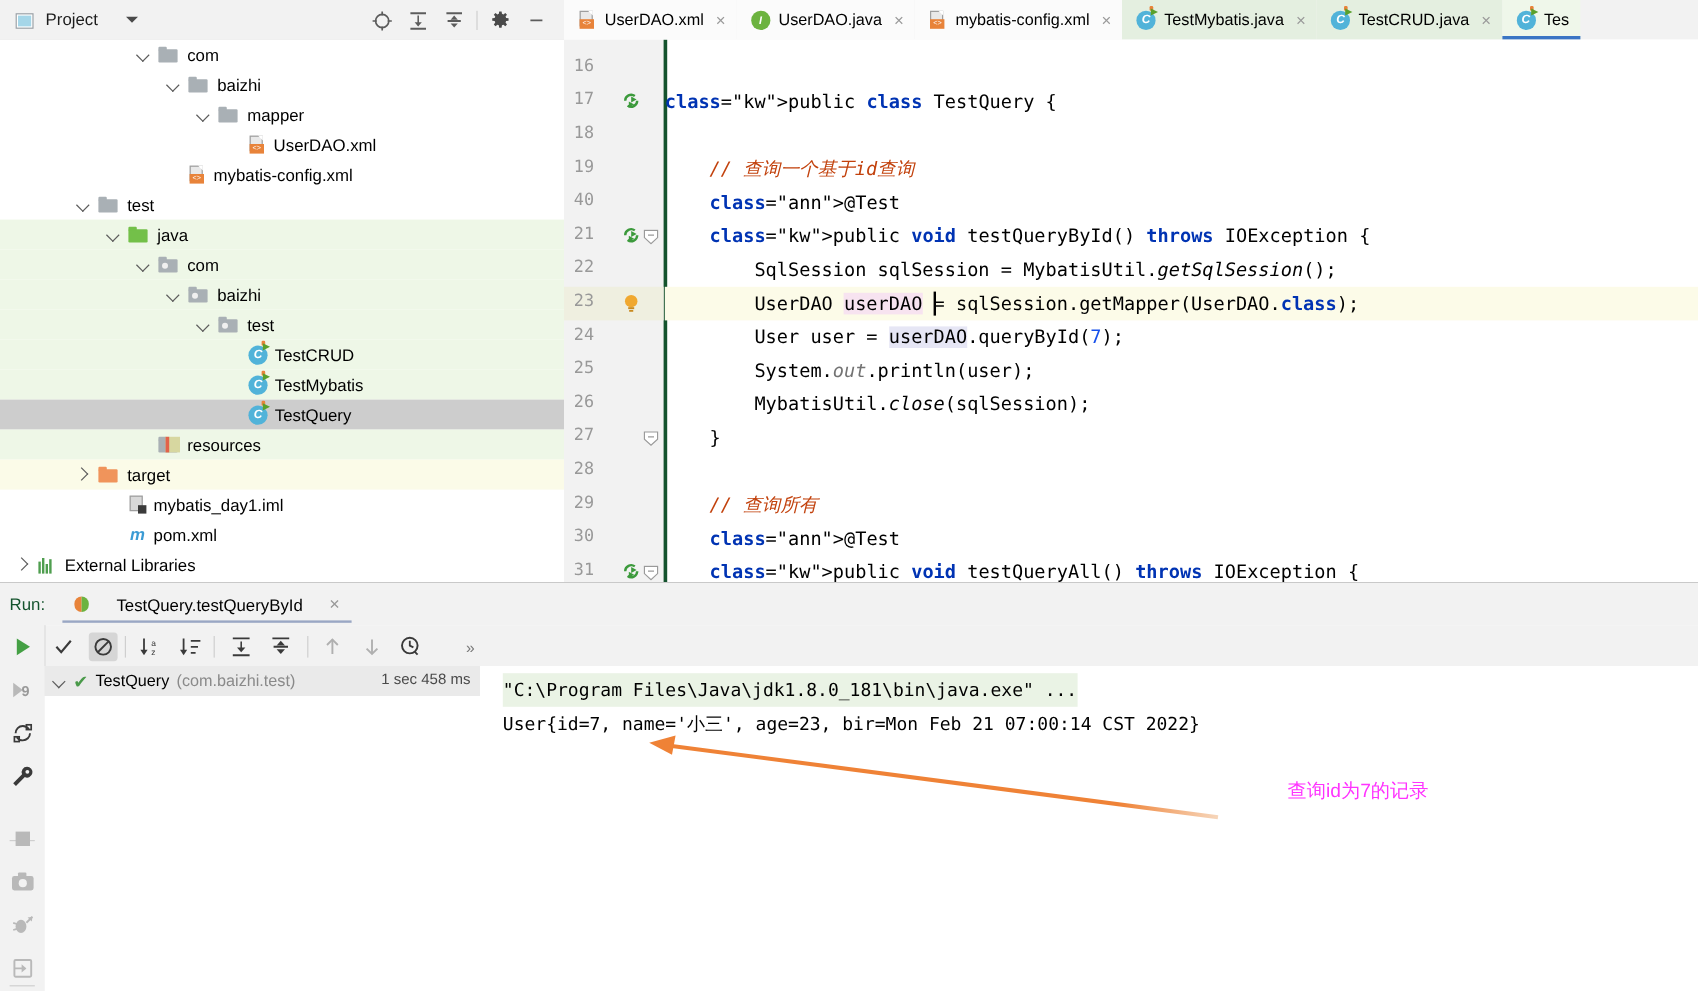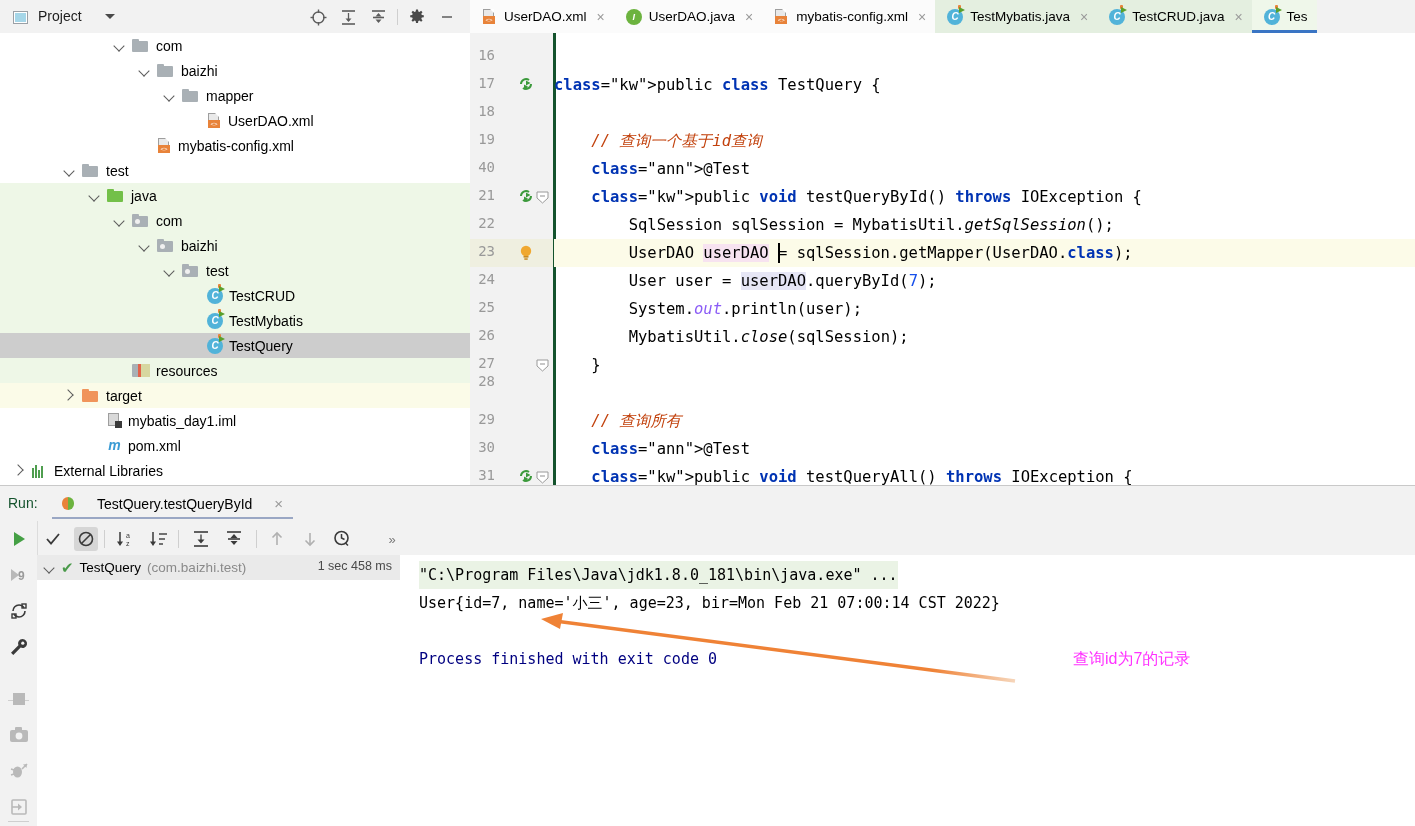--- a/index.html
+++ b/index.html
@@ -84,21 +84,21 @@
   .gutter{position:absolute;left:0;top:0;width:83px;height:452px;background:#f2f2f2;border-right:3px solid #14532d;}
   .gnum{position:absolute;right:58px;font-size:14px;color:#999;font-family:"DejaVu Sans Mono",monospace;text-align:right;width:30px;}
   .gmark{position:absolute;left:48px;width:18px;height:18px;}
   .code{position:absolute;left:84px;top:0;right:0;bottom:0;
         font-family:"DejaVu Sans Mono",monospace;font-size:15.5px;line-height:28px;color:#000;white-space:pre;}
   .cl{position:absolute;left:0;white-space:pre;height:28px;line-height:28px;}
   .kw{color:#0033b3;font-weight:bold;}
   .cmt{color:#c2410c;font-style:italic;}
   .num{color:#1750eb;}
   .mth{color:#000;font-style:italic;}
-  .fld{color:#8b5cf6;font-style:italic;}
+  .fld{color:#737373;font-style:italic;}
   .hl-pink{background:#f7e3f0;}
   .hl-blue{background:#e6e6f5;}
   .ln-hl{position:absolute;left:0;right:0;height:28px;background:#fcfbe8;}
   .ln-hl-g{position:absolute;left:0;width:83px;height:28px;background:#efefe0;}
   .caret{position:absolute;width:1.5px;height:20px;background:#000;top:4px;}
   .fold-mark{position:absolute;left:66px;width:13px;height:13px;}
 
   
   .runpanel{position:absolute;left:0;top:485px;width:1415px;height:341px;background:#fff;border-top:1px solid #c9c9c9;}
   .run-hdr{position:absolute;left:0;top:0;width:1415px;height:35px;background:#f2f2f2;}
@@ -427,21 +427,21 @@
             <rect x="6.3" y="14.3" width="3.4" height="1.5" fill="#c98a20"></rect>
           </svg></div>
         <div class="gnum" style="top: 238px;">24</div>
         <div class="gnum" style="top: 266px;">25</div>
         <div class="gnum" style="top: 294px;">26</div>
         <div class="gnum" style="top: 322px;">27</div>
         <div class="fold-mark" style="top: 326px;"><svg width="13" height="13" viewBox="0 0 13 13">
             <path d="M1 1h11v6l-5.5 5L1 7z" fill="#fff" stroke="#9a9a9a" stroke-width="1"></path>
             <line x1="4" y1="5" x2="9" y2="5" stroke="#9a9a9a" stroke-width="1.1"></line>
           </svg></div>
-        <div class="gnum" style="top: 340px;">28</div>
+        <div class="gnum" style="top: 350px;">28</div>
         <div class="gnum" style="top: 378px;">29</div>
         <div class="gnum" style="top: 406px;">30</div>
         <div class="gnum" style="top: 434px;">31</div>
         <div class="gmark" style="top: 435px;"><svg width="16" height="16" viewBox="0 0 16 16">
             <path d="M3 8a5 5 0 018-4" fill="none" stroke="#3c9a3c" stroke-width="2"></path>
             <path d="M13 8a5 5 0 01-8 4" fill="none" stroke="#3c9a3c" stroke-width="2"></path>
             <polygon points="8,4.5 12.5,7 8,9.5" fill="#3c9a3c"></polygon>
             <polygon points="6,13.5 10.5,11 6,8.5" fill="#3c9a3c"></polygon>
           </svg></div>
         <div class="fold-mark" style="top: 438px;"><svg width="13" height="13" viewBox="0 0 13 13">
@@ -608,21 +608,20 @@
         <span>TestQuery</span>
         <span class="tt-dim">(com.baizhi.test)</span>
         <span class="tt-time">1 sec 458 ms</span>
       </div>
     </div>
 
     <div class="console" id="console">
         <div class="cline cmd" style="top: 6px;">"C:\Program Files\Java\jdk1.8.0_181\bin\java.exe" ...</div>
         <div class="cline out" style="top: 34px;">User{id=7, name='小三', age=23, bir=Mon Feb 21 07:00:14 CST 2022}</div>
         <div class="cline out" style="top: 62px;"></div>
-        <div class="cline exit" style="top: 90px;">Process finished with exit code 0</div>
       </div>
 
     <svg class="arrow" width="1415" height="341">
       <defs>
         <linearGradient id="agrad" x1="0" y1="0" x2="1" y2="0">
           <stop offset="0" stop-color="#ef8236"></stop>
             <stop offset="0.82" stop-color="#ef8236"></stop>
             <stop offset="1" stop-color="#f6d6bb"></stop>
         </linearGradient>
       </defs>

